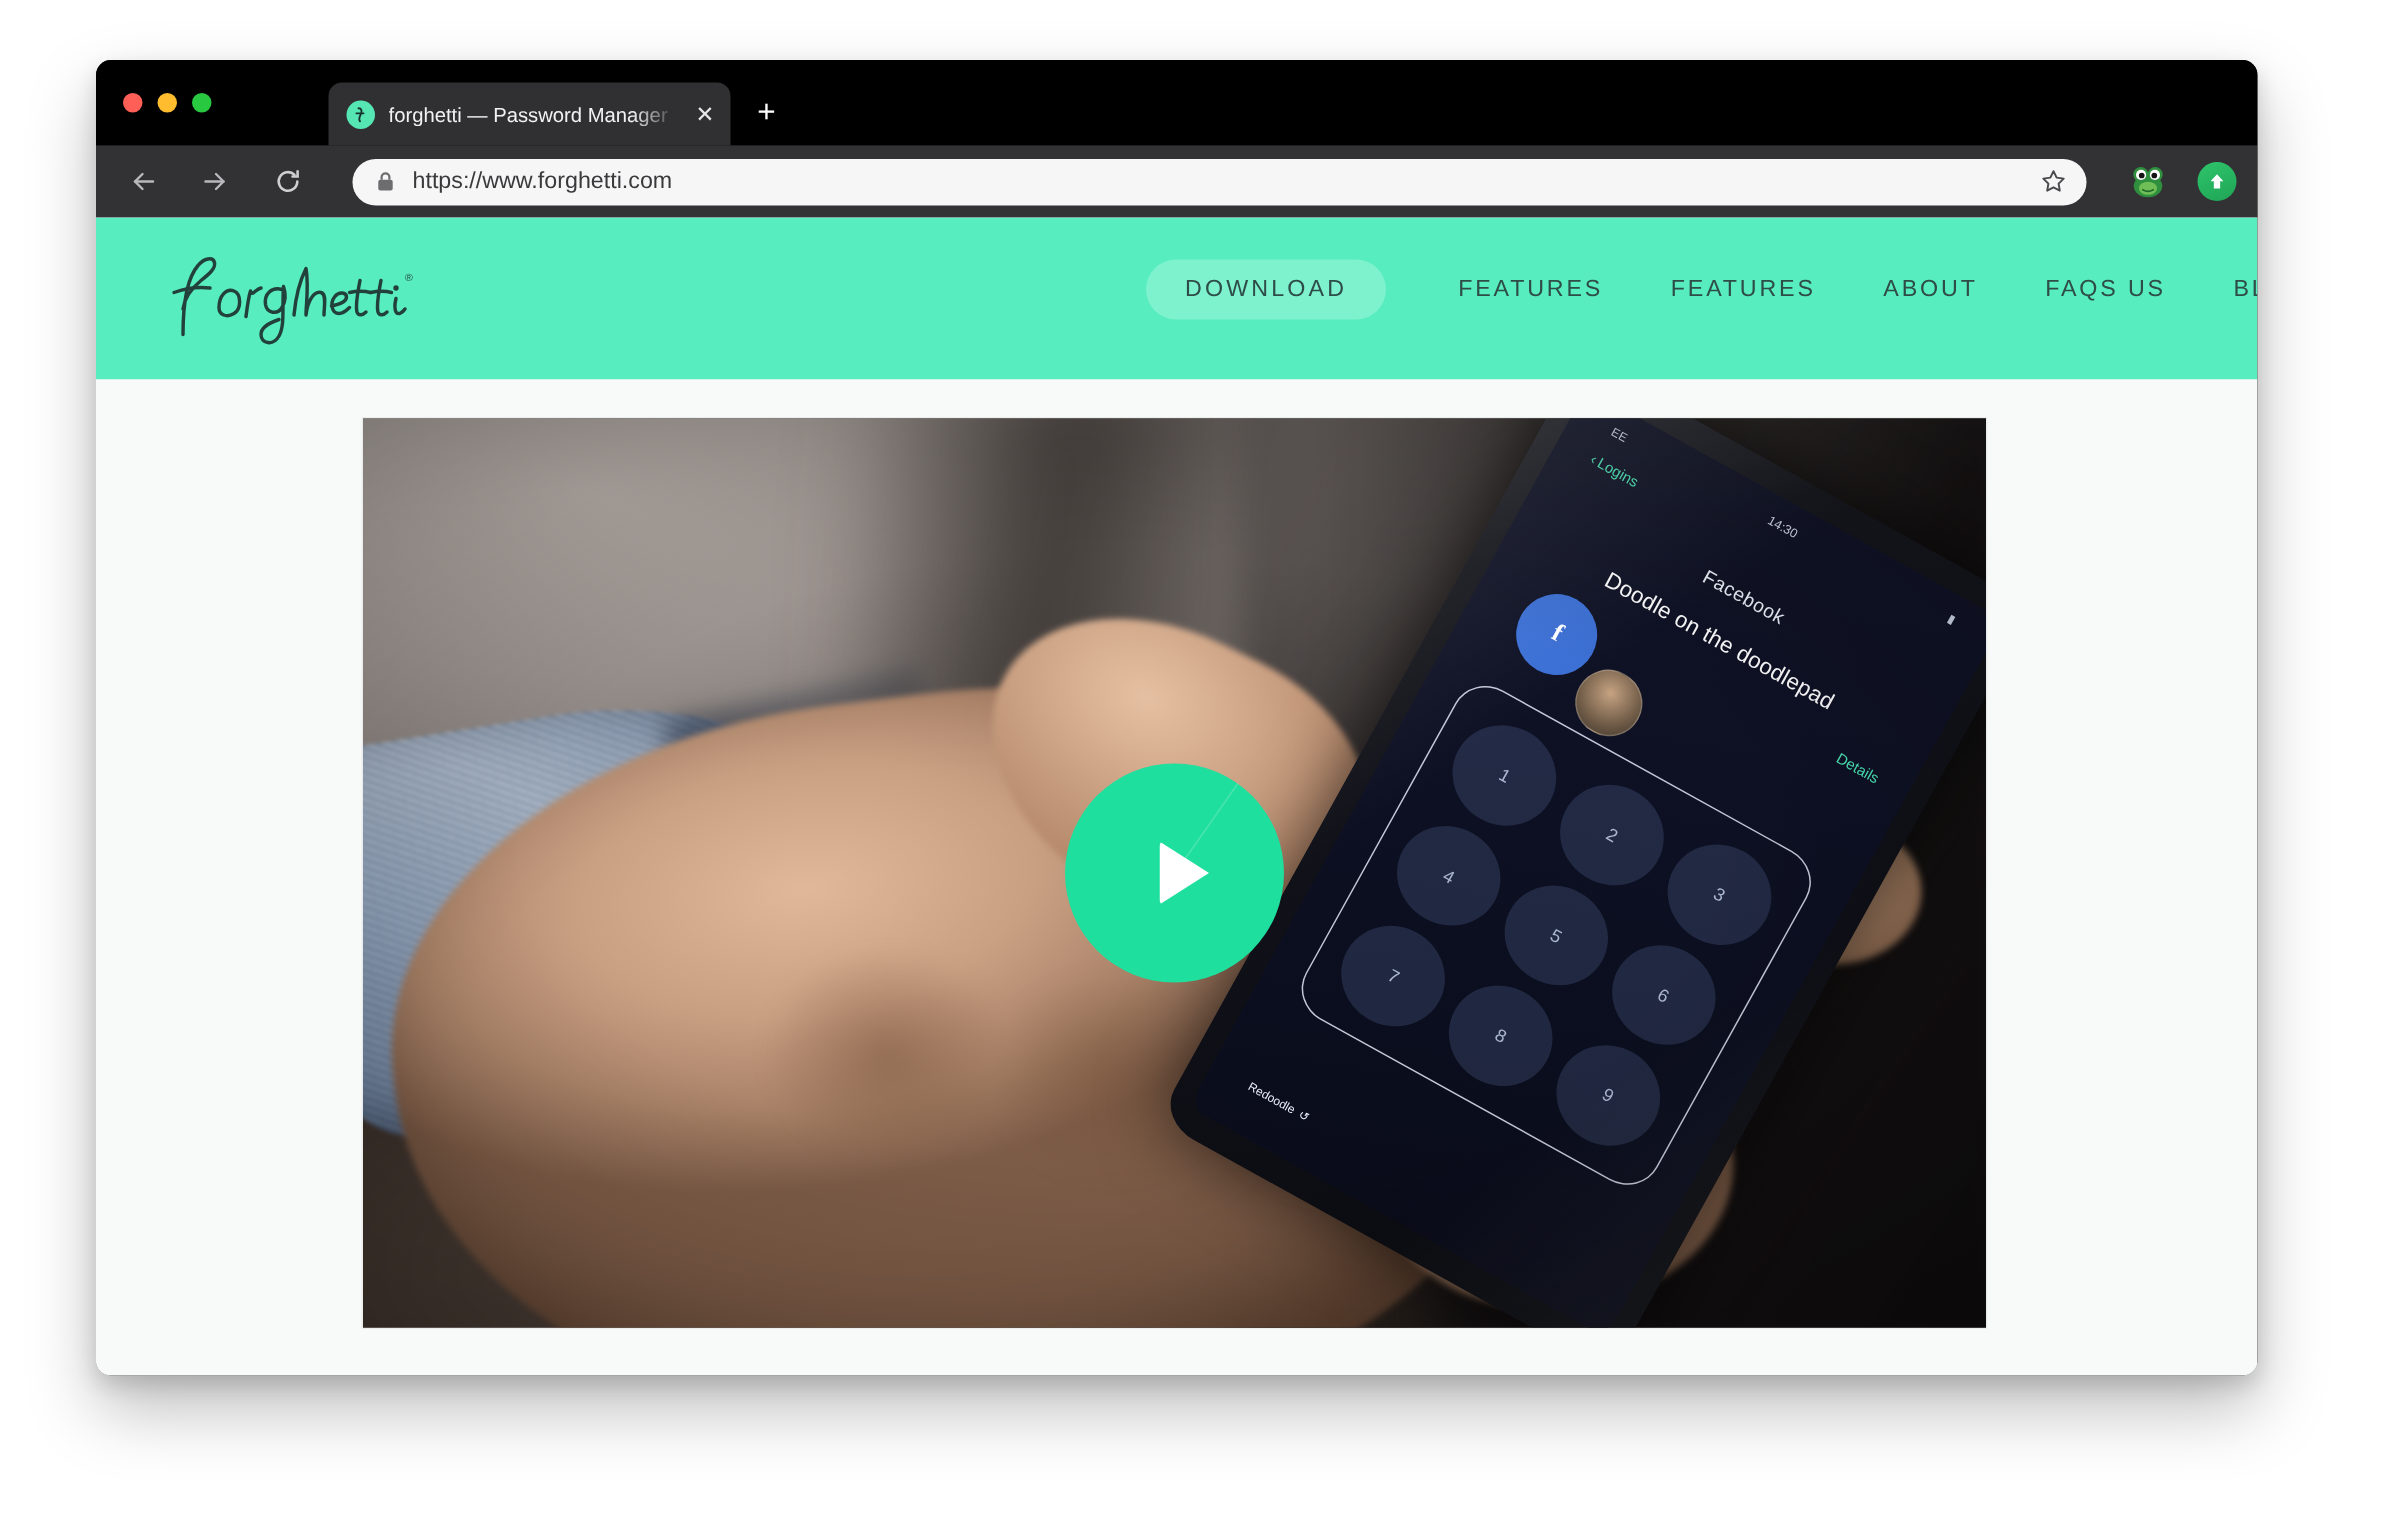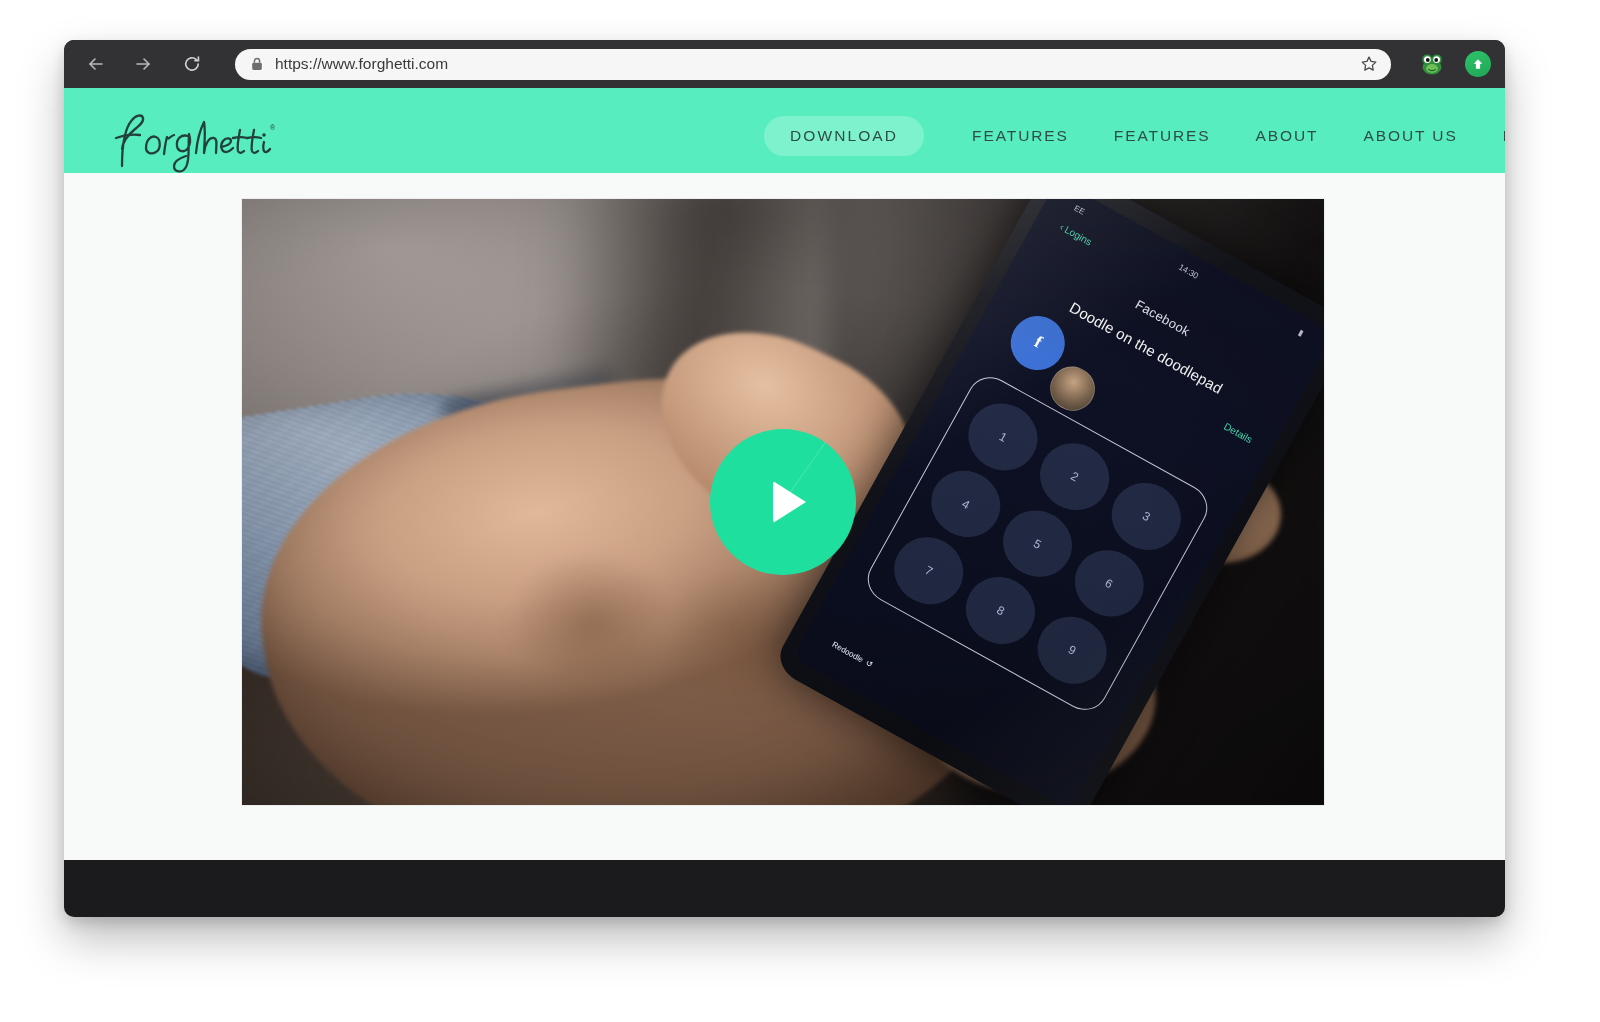--- a/index.html
+++ b/index.html
@@ -162,21 +162,21 @@
     position: relative;
     width: 100%;
     height: 772px;
     background: #f8f9f9;
     overflow: hidden;
   }
 
   
   .site-header {
     position: relative;
-    height: 85px;
+    height: 108px;
     background: #57edbe;
     display: flex;
     align-items: center;
   }
 
   .logo {
     position: absolute;
     left: 48px;
     top: 16px;
     width: 165px;
@@ -448,20 +448,41 @@
     border-radius: 3px;
   }
 </style>
 </head>
 <body>
 
 <div id="root">
 
   <div class="browser-window">
 
+    <div class="tab-strip">
+
+      <div class="traffic-lights">
+        <span class="tl red"></span>
+        <span class="tl yellow"></span>
+        <span class="tl green"></span>
+      </div>
+
+      <div class="tab">
+        <span class="favicon">
+          <svg width="13" height="13" viewBox="0 0 13 13">
+            <path d="M5 2.2 C7 2.2 7.6 4 6.5 6.2 C5.5 8.2 5 9.6 6 10.9" stroke="#17322c" stroke-width="1.25" fill="none" stroke-linecap="round"></path>
+            <path d="M3.5 5.6 H8.4" stroke="#17322c" stroke-width="1.1" stroke-linecap="round"></path>
+          </svg>
+        </span>
+        <span class="tab-title">forghetti — Password Manager</span>
+        <span class="tab-close">✕</span>
+      </div>
+
+      <div class="new-tab">+</div>
+    </div>
 
     <div class="toolbar">
 
       <div class="nav-btn">
         <svg width="20" height="20" viewBox="0 0 20 20" fill="none" stroke="#b9b9bb" stroke-width="1.6" stroke-linecap="round" stroke-linejoin="round">
           <path d="M16 10H4"></path>
             <path d="M9 5l-5 5 5 5"></path>
         </svg>
       </div>
 
@@ -556,21 +577,21 @@
           <a class="nav-link">
             <span class="nav-label">FEATURES</span>
           </a>
           <a class="nav-link">
             <span class="nav-label">FEATURES</span>
           </a>
           <a class="nav-link">
             <span class="nav-label">ABOUT</span>
           </a>
           <a class="nav-link">
-            <span class="nav-label">ABOUT US</span>
+            <span class="nav-label">FAQS US</span>
           </a>
           <a class="nav-link">
             <span class="nav-label">BLOG</span>
           </a>
         </nav>
       </header>
 
       <section class="hero">
         <div class="video-card" aria-label="Person using the forghetti app on a phone">
 

